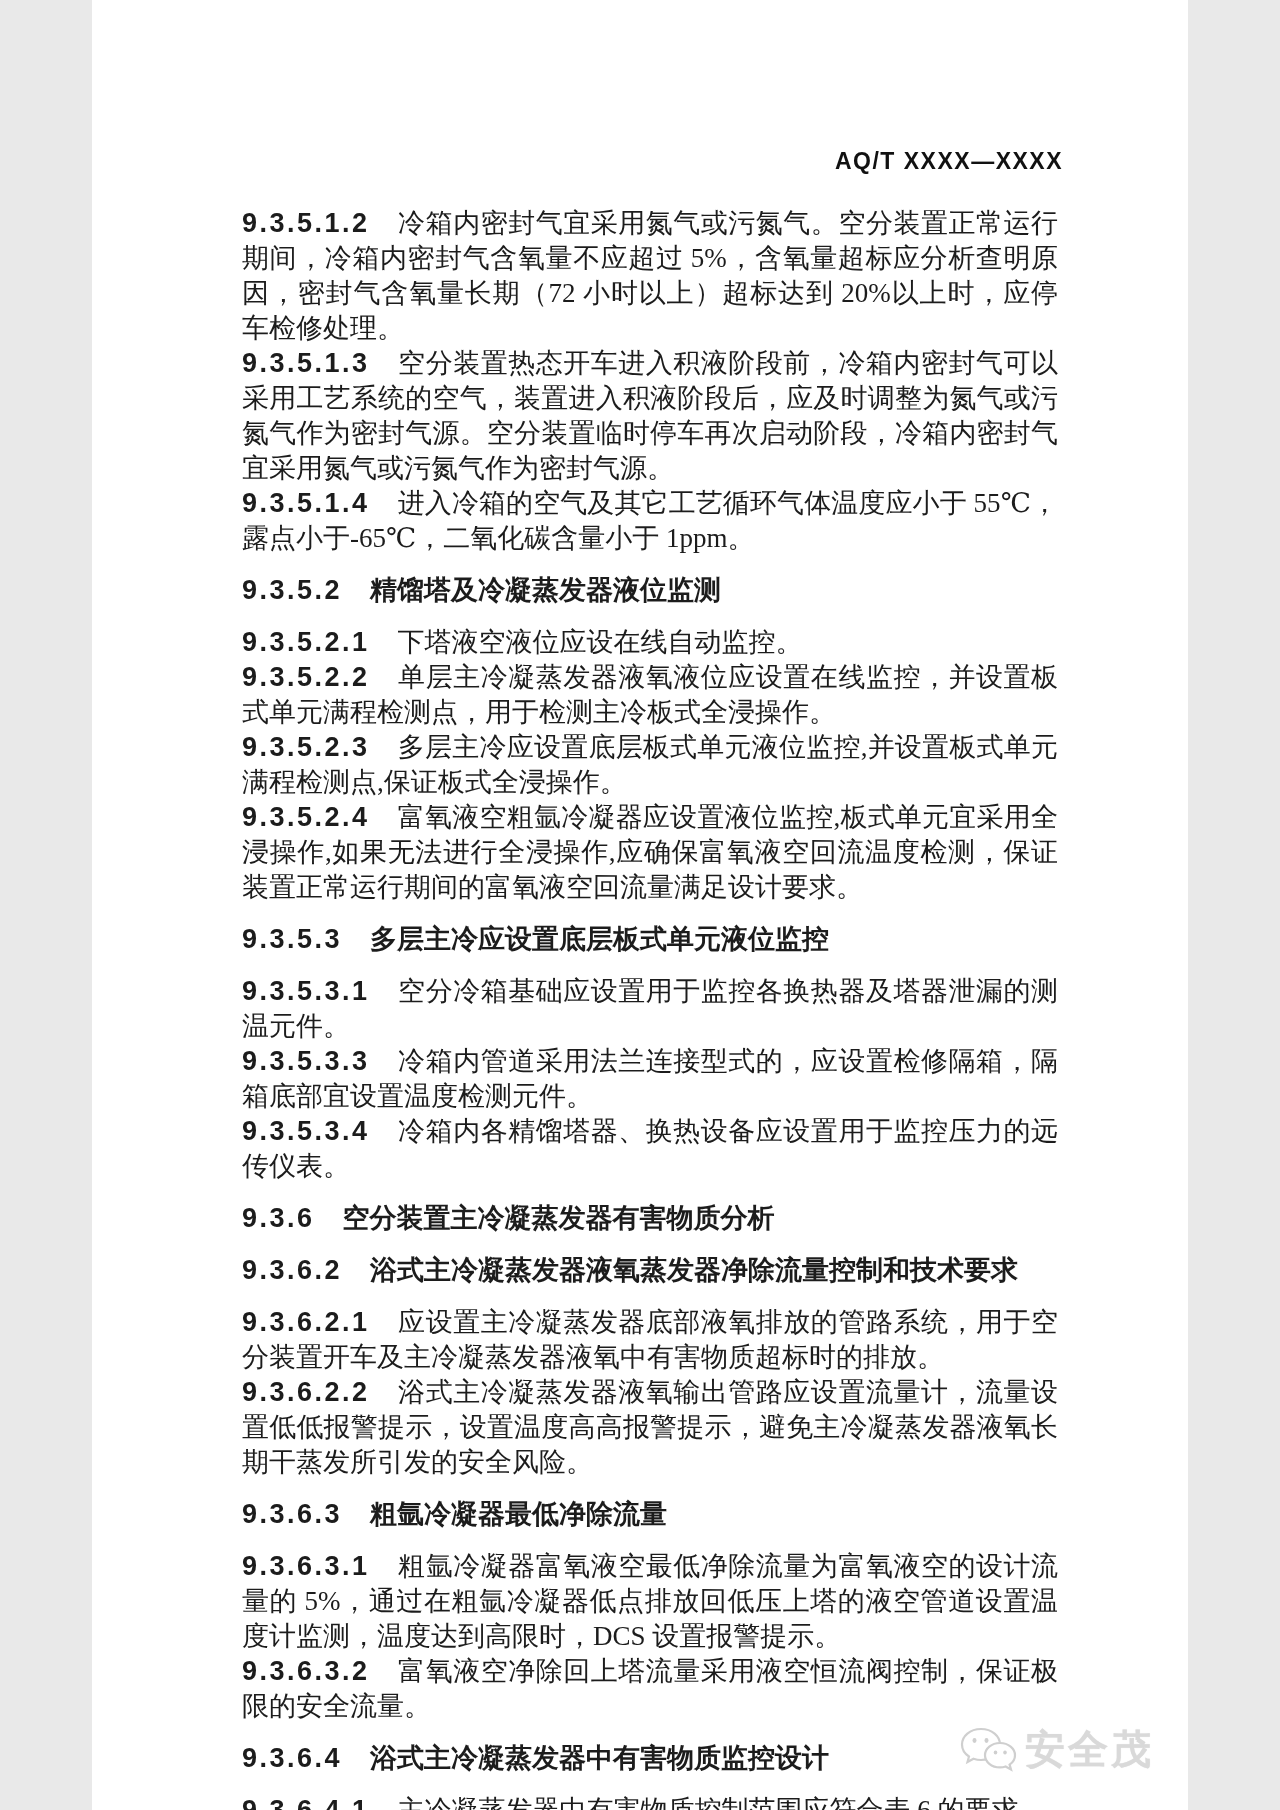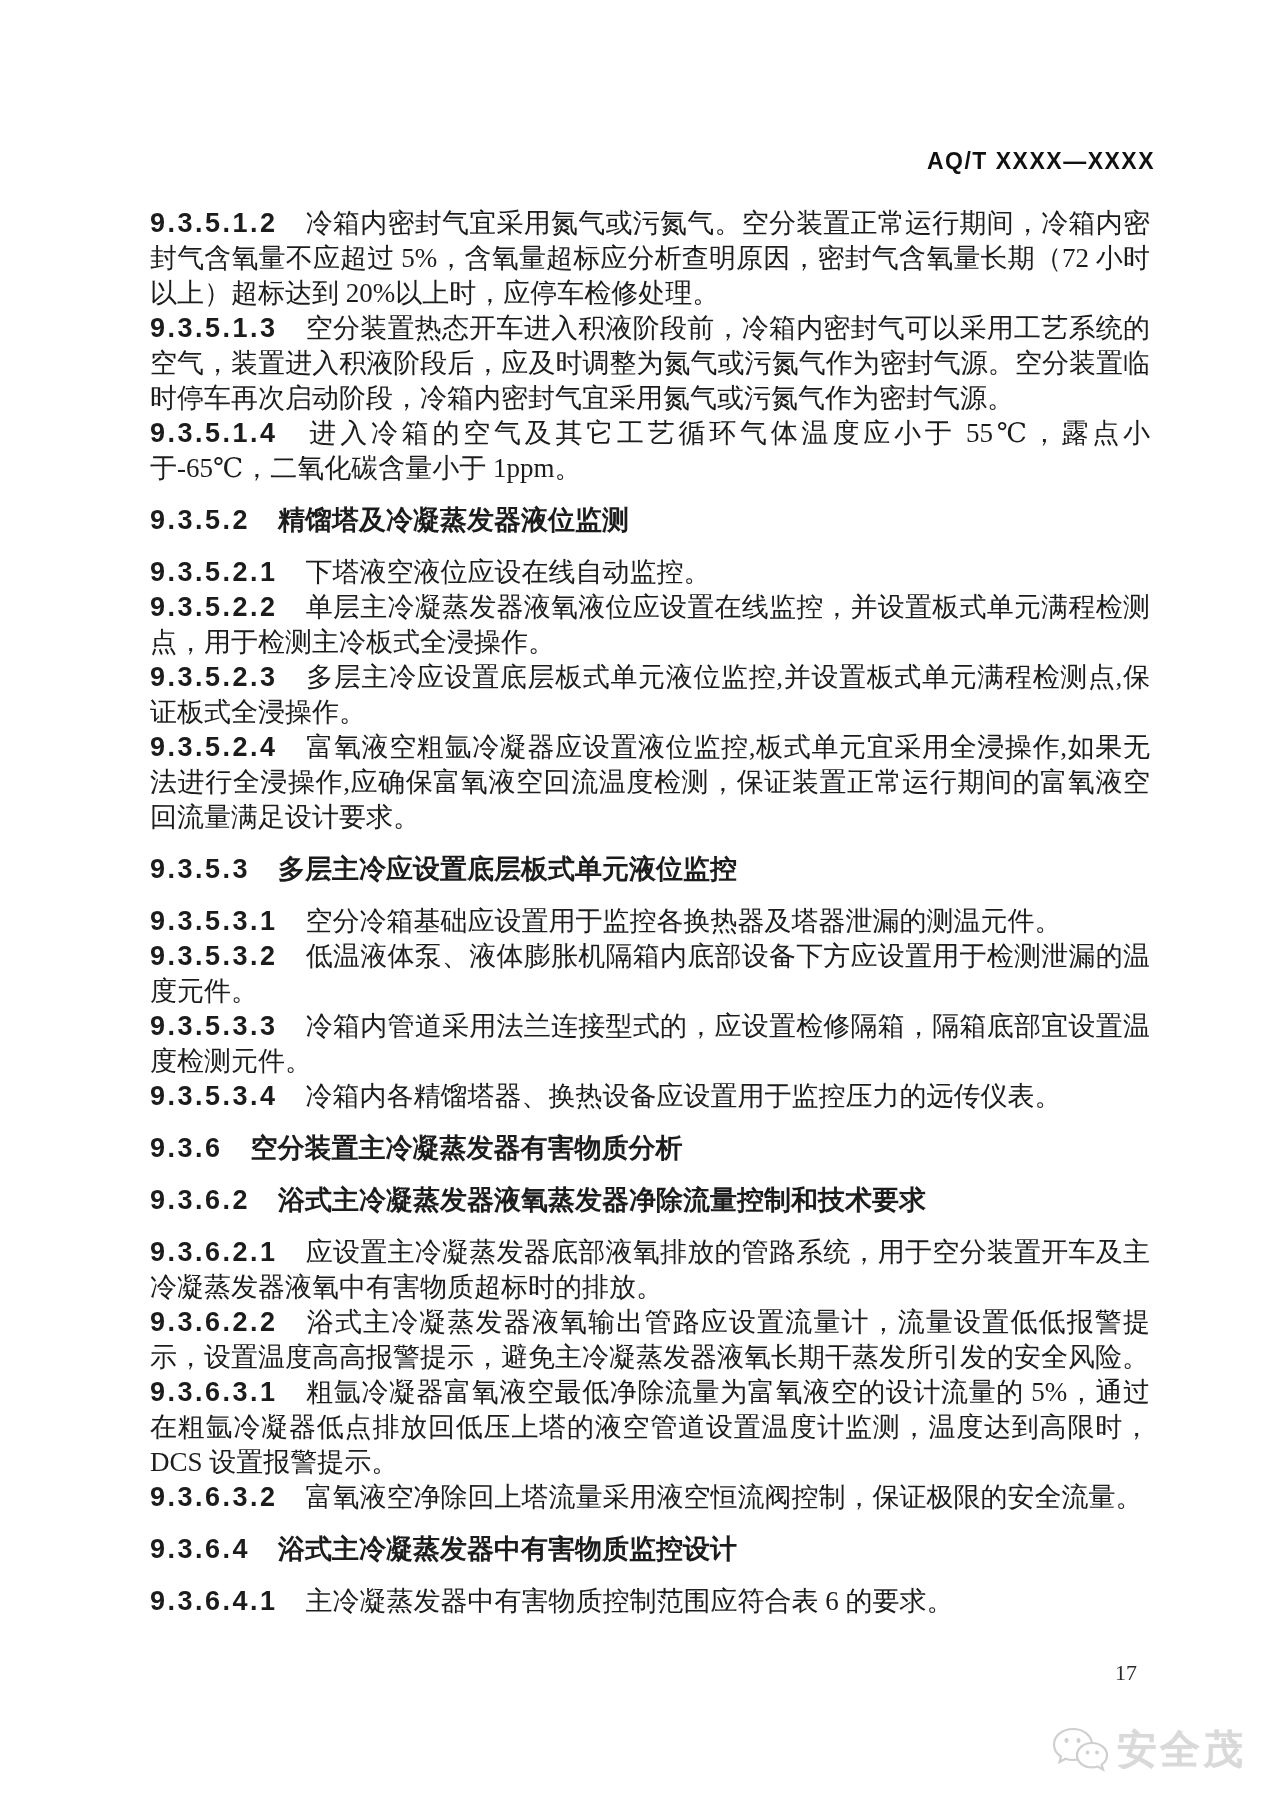--- a/index.html
+++ b/index.html
@@ -1,18 +1,18 @@
 <!DOCTYPE html>
 <html><head>
 <meta charset="utf-8">
 <style>
   html,body{margin:0;padding:0;background:#e9e9e9;}
   .page{
     position:relative;
-    width:1280px;height:1810px;
+    width:1096px;height:1810px;
     margin:0 auto;
     background:#ffffff;
     overflow:hidden;
     font-family:"Liberation Serif","DejaVu Serif",serif;
     color:#1c1c1c;
   }
   .doc-header{
     position:absolute;
     top:148px;right:125px;
     font-family:"Liberation Sans","DejaVu Sans",sans-serif;
@@ -95,36 +95,36 @@
     <p class="clause"><span class="num">9.3.5.2.2</span><span class="txt">单层主冷凝蒸发器液氧液位应设置在线监控，并设置板式单元满程检测点，用于检测主冷板式全浸操作。</span></p>
 
     <p class="clause"><span class="num">9.3.5.2.3</span><span class="txt">多层主冷应设置底层板式单元液位监控,并设置板式单元满程检测点,保证板式全浸操作。</span></p>
 
     <p class="clause"><span class="num">9.3.5.2.4</span><span class="txt">富氧液空粗氩冷凝器应设置液位监控,板式单元宜采用全浸操作,如果无法进行全浸操作,应确保富氧液空回流温度检测，保证装置正常运行期间的富氧液空回流量满足设计要求。</span></p>
 
     <p class="heading"><span class="num">9.3.5.3</span><span class="txt">多层主冷应设置底层板式单元液位监控</span></p>
 
     <p class="clause"><span class="num">9.3.5.3.1</span><span class="txt">空分冷箱基础应设置用于监控各换热器及塔器泄漏的测温元件。</span></p>
 
-    <p class="clause"><span class="num">9.3.5.3.2</span><span class="txt">低温液体泵、液体膨胀机隔箱内底部设备下方应设置用于检测泄漏的温度元件。</span></p>
 
     <p class="clause"><span class="num">9.3.5.3.3</span><span class="txt">冷箱内管道采用法兰连接型式的，应设置检修隔箱，隔箱底部宜设置温度检测元件。</span></p>
 
     <p class="clause"><span class="num">9.3.5.3.4</span><span class="txt">冷箱内各精馏塔器、换热设备应设置用于监控压力的远传仪表。</span></p>
 
     <p class="heading"><span class="num">9.3.6</span><span class="txt">空分装置主冷凝蒸发器有害物质分析</span></p>
 
 
 
     <p class="heading"><span class="num">9.3.6.2</span><span class="txt">浴式主冷凝蒸发器液氧蒸发器净除流量控制和技术要求</span></p>
 
     <p class="clause"><span class="num">9.3.6.2.1</span><span class="txt">应设置主冷凝蒸发器底部液氧排放的管路系统，用于空分装置开车及主冷凝蒸发器液氧中有害物质超标时的排放。</span></p>
 
     <p class="clause"><span class="num">9.3.6.2.2</span><span class="txt">浴式主冷凝蒸发器液氧输出管路应设置流量计，流量设置低低报警提示，设置温度高高报警提示，避免主冷凝蒸发器液氧长期干蒸发所引发的安全风险。</span></p>
 
+    <p class="heading"><span class="num">9.3.6.3</span><span class="txt">粗氩冷凝器最低净除流量</span></p>
 
     <p class="clause"><span class="num">9.3.6.3.1</span><span class="txt">粗氩冷凝器富氧液空最低净除流量为富氧液空的设计流量的 5%，通过在粗氩冷凝器低点排放回低压上塔的液空管道设置温度计监测，温度达到高限时，DCS 设置报警提示。</span></p>
 
     <p class="clause"><span class="num">9.3.6.3.2</span><span class="txt">富氧液空净除回上塔流量采用液空恒流阀控制，保证极限的安全流量。</span></p>
 
     <p class="heading"><span class="num">9.3.6.4</span><span class="txt">浴式主冷凝蒸发器中有害物质监控设计</span></p>
 
     <p class="clause"><span class="num">9.3.6.4.1</span><span class="txt">主冷凝蒸发器中有害物质控制范围应符合表 6 的要求。</span></p>
 
   </div>

